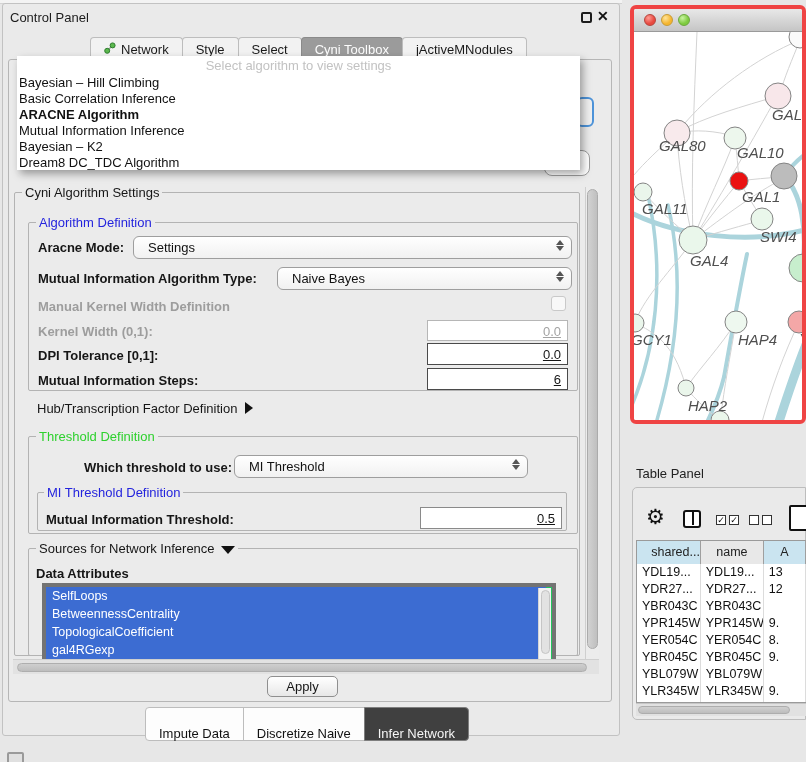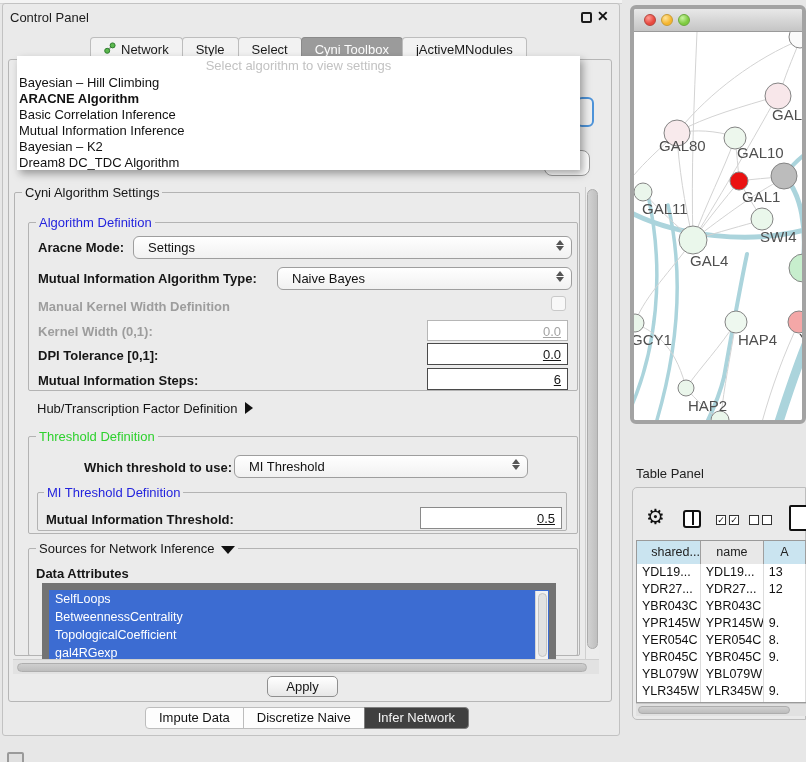--- a/index.html
+++ b/index.html
@@ -61,44 +61,44 @@
   .field { position:absolute; background:#fff; font-size:13px; text-align:right; padding:3px 6px 0 0;text-decoration:underline; }
   .field.en { border:1.5px solid #4a4a4a; }
   .field.dis { border:1px solid #b6b6b6; color:#a3a3a3; }
   .cb { position:absolute; width:15px; height:15px; border:1.5px solid #c9c9c9; border-radius:3px; background:#f8f8f8; }
 
   .tri-r { display:inline-block; width:0; height:0; border-top:6px solid transparent; border-bottom:6px solid transparent;
            border-left:8px solid #111; margin-left:8px; vertical-align:-1px; }
   .tri-d { display:inline-block; width:0; height:0; border-left:7px solid transparent; border-right:7px solid transparent;
            border-top:8px solid #111; margin-left:6px; vertical-align:-1px; }
 
-  .attr-list { left:42px; top:583px; width:514px; height:90px; background:#22c55e; border:7px solid #737373; overflow:hidden; }
+  .attr-list { left:42px; top:583px; width:514px; height:90px; background:#22c55e; border:4px solid #737373; overflow:hidden; }
   .attr-item { height:18px; line-height:18px; padding-left:6px; width:500px;
                background:#3c6cd2; color:#fff; font-size:12.5px; white-space:nowrap; }
   .attr-scroll { position:absolute; right:1px; top:1px; width:13px; height:71px; background:#f2f2f2; border-left:1px solid #d5d5d5; }
   .attr-thumb { position:absolute; left:1.5px; top:2px; width:9px; height:64px; background:#e2e2e2; border:1px solid #c5c5c5; border-radius:5px; }
 
   .hscroll { left:13px; top:659px; width:586px; height:15px; background:#e2e2e2; border-top:1px solid #cfcfcf; }
   .hthumb { position:absolute; left:4px; top:2.5px; width:570px; height:9px; border-radius:5px;
             background:linear-gradient(#cfcfcf,#bdbdbd); border:1px solid #aeaeae; }
 
   .apply { left:267px; top:676px; width:71px; height:21px; border:1px solid #8f8f8f; border-radius:5px;
            background:linear-gradient(#ffffff,#e7e7e7); text-align:center; line-height:19px; font-size:13px; }
 
   .seg-tabs { left:145px; top:707px; height:22px; display:flex; }
-  .seg { height:22px; line-height:20px; padding:0 13px; background:#fdfdfd; color:#111;
+  .seg { height:22px; line-height:20px; padding:16px 13px; background:#fdfdfd; color:#111;
          border:1px solid #bdbdbd; margin-right:-1px; font-size:13px; }
   .seg:first-child { border-radius:4px 0 0 4px; }
   .seg:last-child { border-radius:0 4px 4px 0; }
   .seg.sel { background:#404040; color:#f5f5f5; border-color:#7e7e7e; }
 
   .mini-icon { left:7px; top:752px; width:17px; height:12px; border:2px solid #9a9a9a; border-radius:2px; background:#e0e0e0; }
 
   
-  .net-win { left:630px; top:5px; width:176px; height:419px; border:4px solid #a3a3a3; border-radius:6px; background:#fff; overflow:hidden; }
+  .net-win { left:630px; top:5px; width:176px; height:419px; border:4px solid #ef4444; border-radius:6px; background:#fff; overflow:hidden;font-style:italic; }
   .net-titlebar { position:absolute; left:0; top:0; width:100%; height:23px;
                   background:linear-gradient(#e8e8e8,#c5c5c5); border-bottom:1px solid #9a9a9a; }
   .light { position:absolute; top:5px; width:12px; height:12px; border-radius:50%; }
   .light.r { left:10px; background:radial-gradient(circle at 35% 30%, #ff9c94, #e8493f 60%); border:1px solid #b5443c; }
   .light.y { left:27px; background:radial-gradient(circle at 35% 30%, #ffe49a, #f5b52e 60%); border:1px solid #c79b36; }
   .light.g { left:44px; background:radial-gradient(circle at 35% 30%, #c9f3a2, #7ecb3f 60%); border:1px solid #6aa83c; }
   .net-canvas { position:absolute; left:0; top:23px; width:168px; height:388px; background:#fff; }
 
   
   .tp-title { left:636px; top:466px; font-size:13px; color:#222; }
@@ -255,22 +255,22 @@
       <div class="seg">Discretize Naive</div>
       <div class="seg sel">Infer Network</div>
     </div>
 
   <div class="abs mini-icon"></div>
 
   <div class="abs popup">
     <div class="popup-ph nowrap">Select algorithm to view settings</div>
     <div class="dd-items" id="dd-items">
         <div class="dd-item">Bayesian – Hill Climbing</div>
+        <div class="dd-item">Basic Correlation Inference</div>
         <div class="dd-item b">ARACNE Algorithm</div>
-        <div class="dd-item">Basic Correlation Inference</div>
         <div class="dd-item">Mutual Information Inference</div>
         <div class="dd-item">Bayesian – K2</div>
         <div class="dd-item">Dream8 DC_TDC Algorithm</div>
       </div>
   </div>
 
   <div class="abs net-win">
     <div class="net-titlebar">
       <span class="light r"></span>
       <span class="light y"></span>

